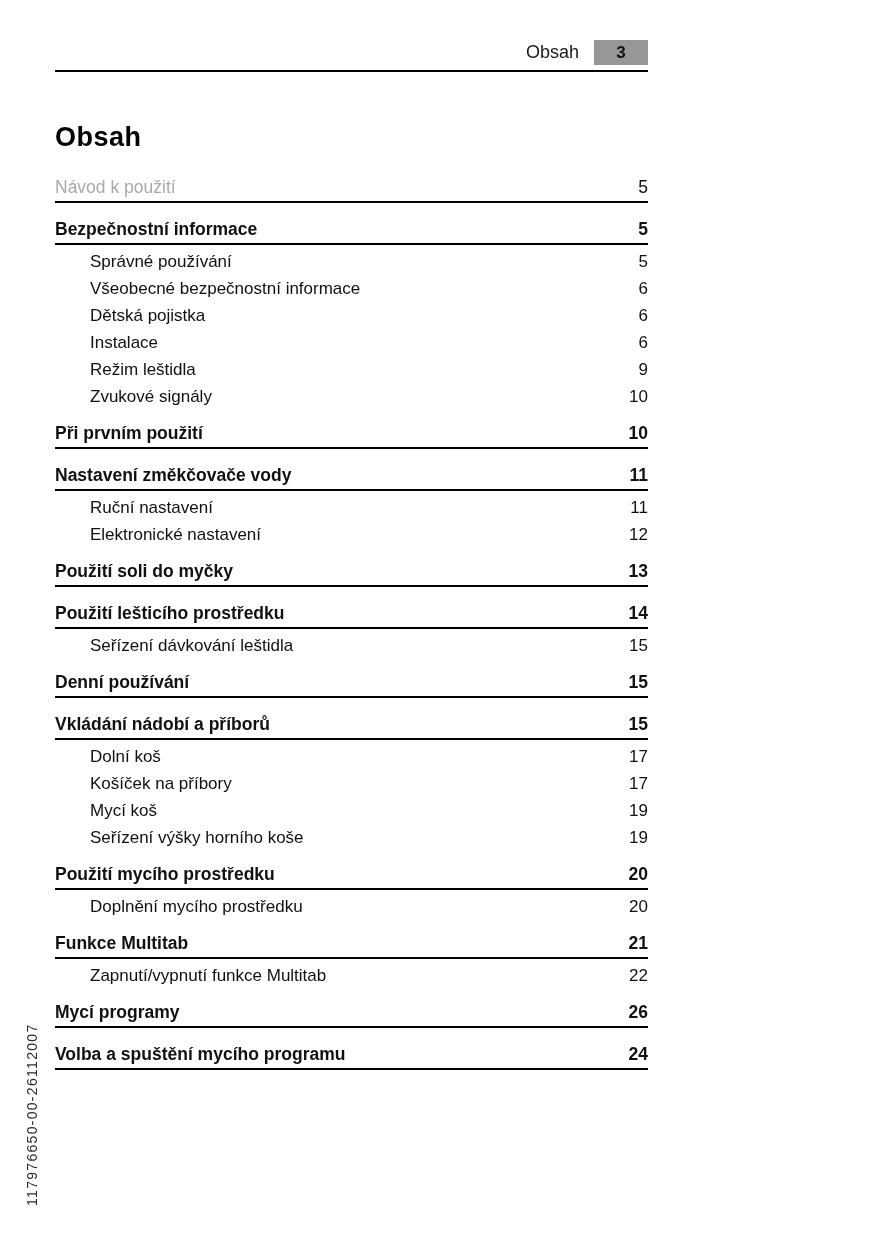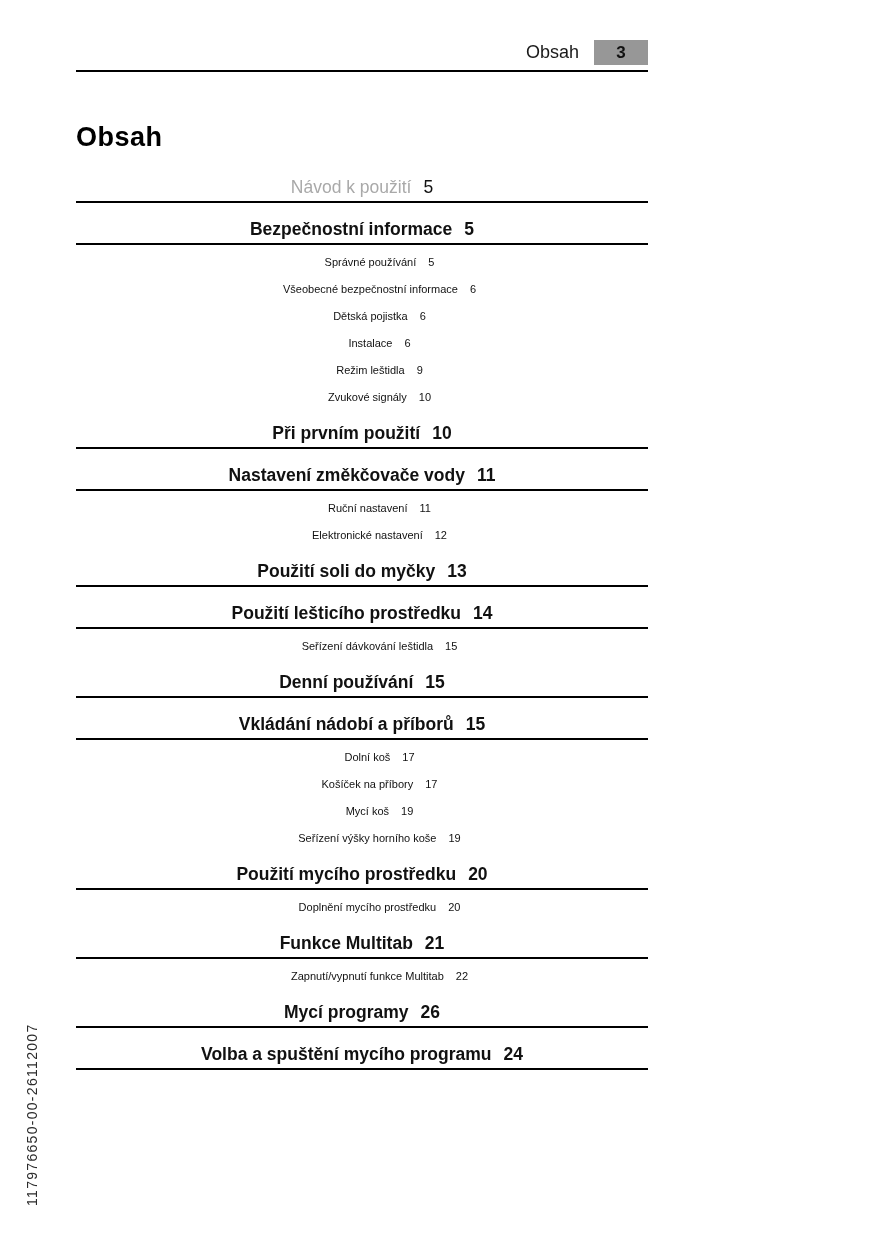--- a/index.html
+++ b/index.html
@@ -5,21 +5,20 @@
   * { margin: 0; padding: 0; box-sizing: border-box; }
   html, body { background: #ffffff; }
   .page {
     position: relative;
     width: 703px;
     height: 1240px;
     background: #ffffff;
     font-family: "Liberation Sans", "DejaVu Sans", sans-serif;
     color: #111111;
     overflow: hidden;
-    padding-left: 21px;
   }
   .page-header {
     display: flex;
     justify-content: flex-end;
     align-items: center;
     gap: 15px;
     margin: 0 55px;
     padding-top: 40px;
     padding-bottom: 5px;
     border-bottom: 2px solid #000000;
@@ -40,33 +39,33 @@
     margin: 52px 55px 0;
     font-size: 27px;
     line-height: 1;
     font-weight: bold;
     letter-spacing: 0.5px;
     color: #000000;
   }
   .toc-list { margin: 26px 55px 0; }
   .toc-row {
     display: flex;
-    justify-content: center;
+    justify-content: space-between;
     align-items: baseline;
   }
   .toc-row.top {
     font-weight: bold;
     font-size: 17.5px;
     line-height: 21px;
     margin-top: 16px;
     padding-bottom: 3px;
     border-bottom: 2px solid #000000;
   }
   .toc-row.sub {
-    font-size: 11px;
+    font-size: 17px;
     line-height: 20px;
     margin-top: 7px;
     padding-left: 35px;
   }
   .toc-label { white-space: nowrap; }
   .toc-page { white-space: nowrap; padding-left: 12px; }
   .toc-row.muted .toc-label { color: #a9a9a9; font-weight: normal; }
   .toc-row.muted .toc-page { color: #111111; font-weight: normal; }
   .vertical-code {
     position: absolute;

